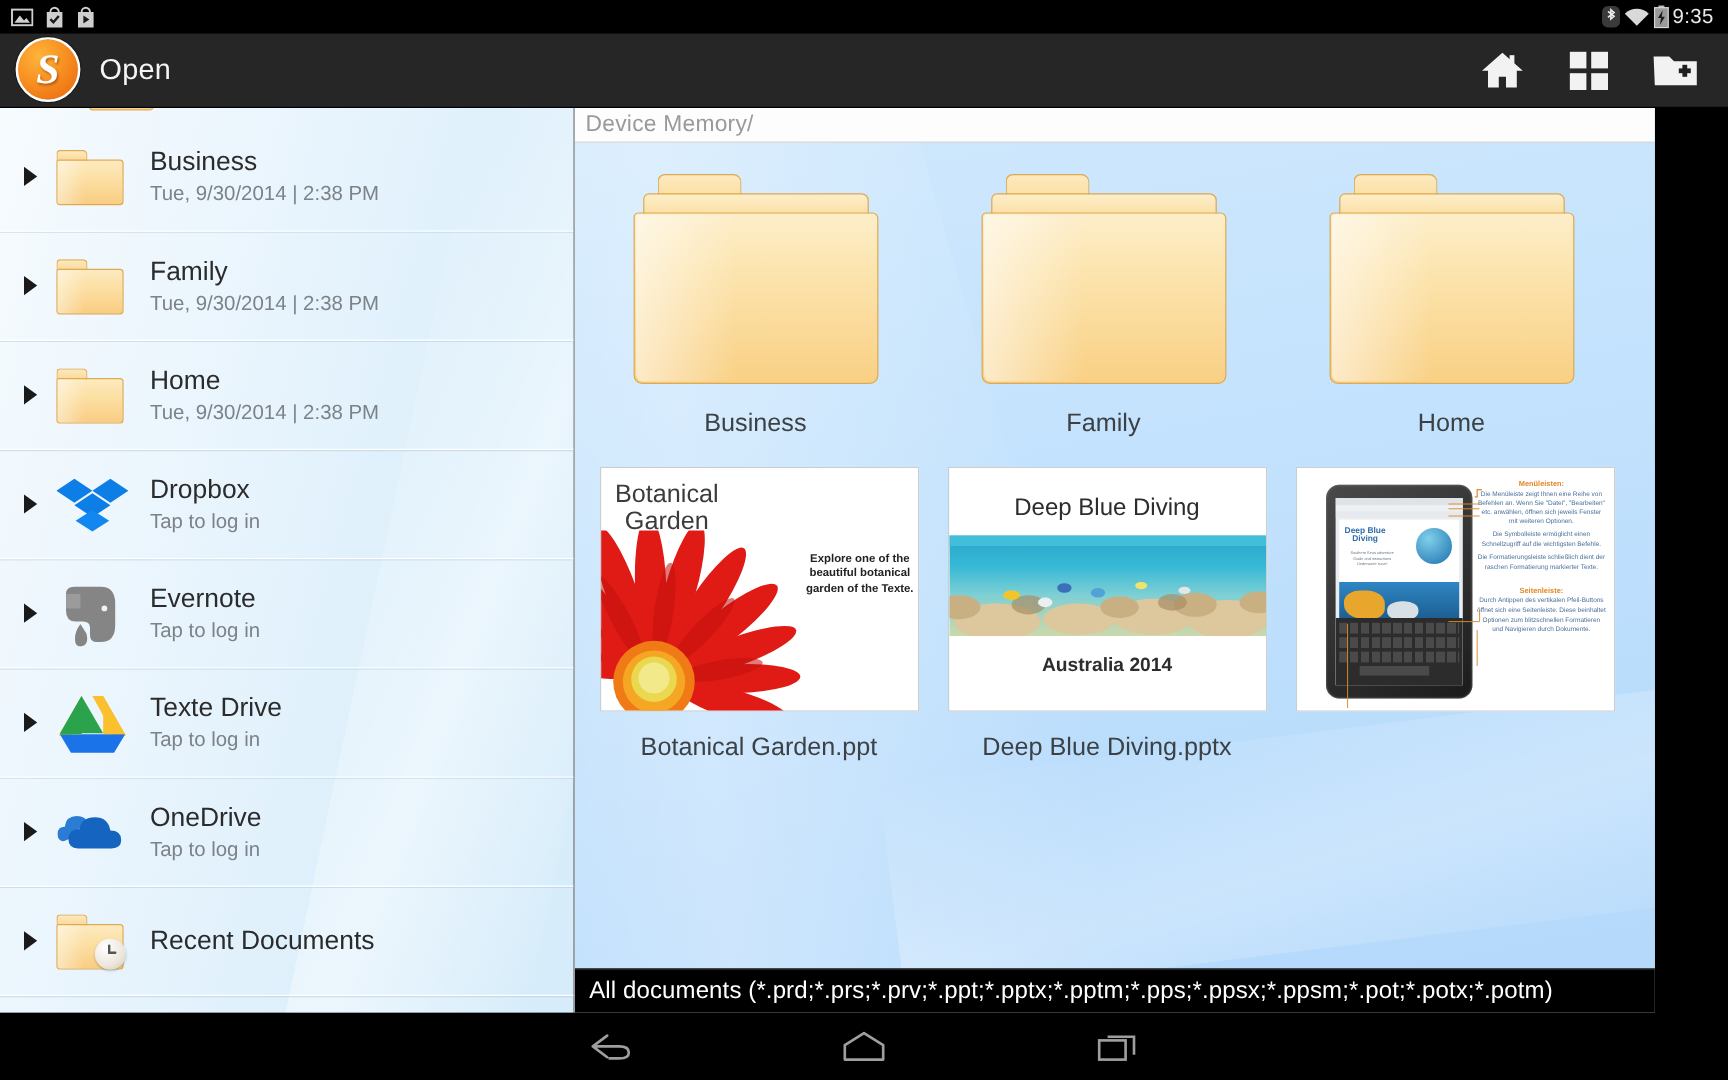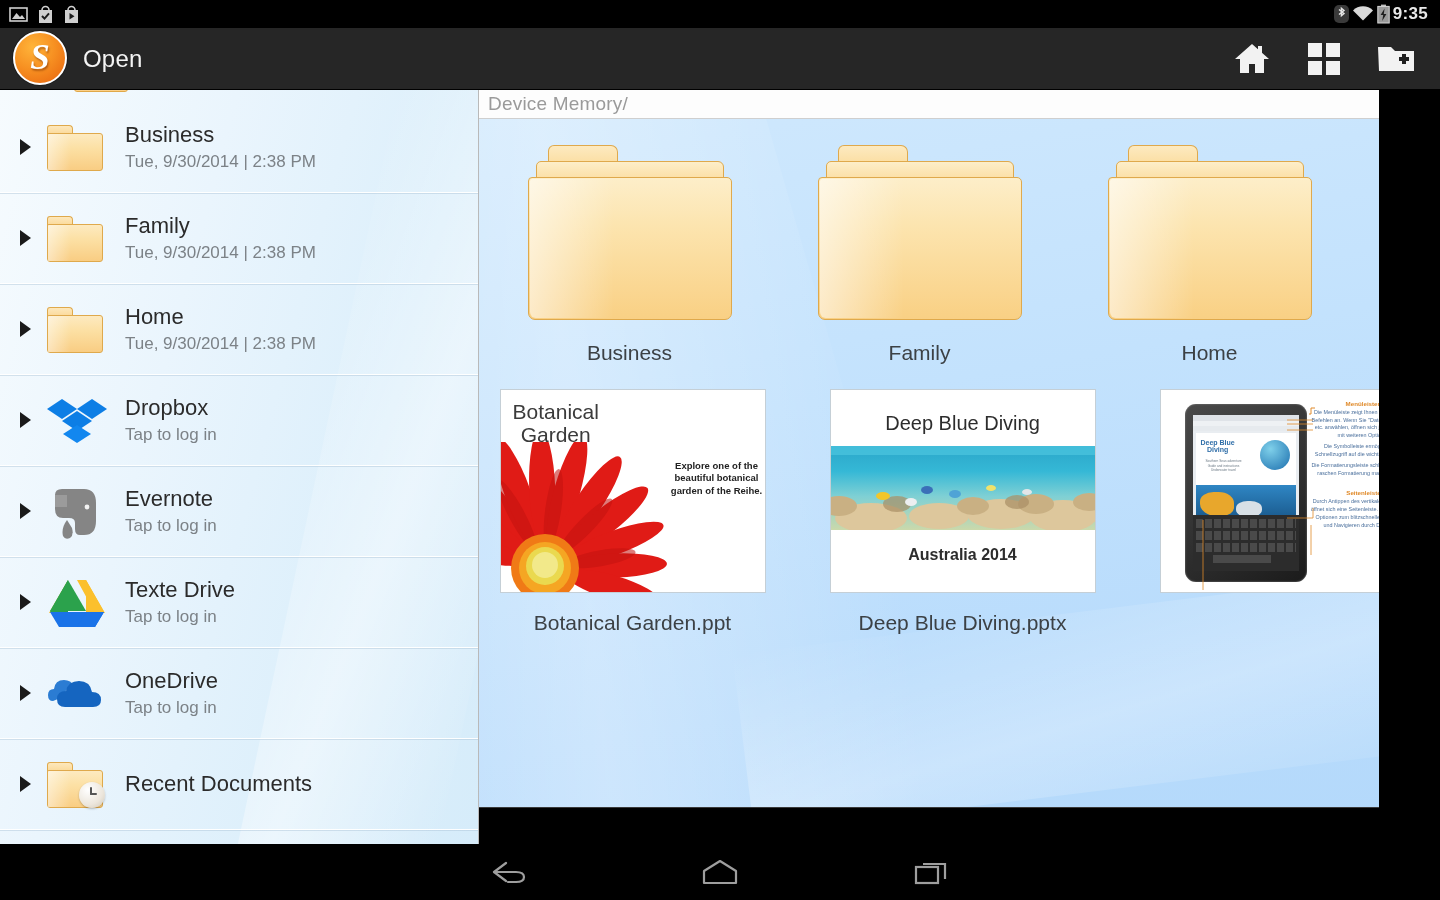--- a/index.html
+++ b/index.html
@@ -11,21 +11,21 @@
     -webkit-font-smoothing:antialiased;
   }
   #app{ position:relative; width:1440px; height:900px; }
 
   
   .statusbar{
     position:absolute; left:0; top:0; width:1440px; height:28px;
     background:#000; display:flex; align-items:center;
   }
   .sb-left{ display:flex; align-items:center; gap:9px; padding-left:9px; }
-  .sb-right{ margin-left:auto; display:flex; align-items:center; gap:3px; padding-right:12px;font-weight:bold; }
+  .sb-right{ margin-left:auto; display:flex; align-items:flex-end; gap:3px; padding-right:12px; }
   .sb-time{ color:#e9e9e9; font-size:17px; letter-spacing:.3px; }
   .sb-icon{ display:block; }
 
   
   .actionbar{
     position:absolute; left:0; top:28px; width:1440px; height:62px;
     background:#262626;
     border-bottom:1px solid #000;
     display:flex; align-items:center;
   }
@@ -171,21 +171,21 @@
     border:1.6px solid #dfa94c; border-radius:4px 5px 7px 7px;
   }
   .folder-lg .body:after{
     content:""; position:absolute; left:1px; top:1px; width:42%; height:calc(100% - 2px);
     background:linear-gradient(90deg, rgba(255,255,255,.55), rgba(255,255,255,0));
     border-radius:3px 0 0 6px;
   }
   .cell-label{ margin-top:19px; font-size:21px; color:#3c4145; line-height:1.32; }
 
   .grid-files{
-    position:relative; display:flex; padding:22px 0 0 3px;gap:40px;
+    position:relative; display:flex; padding:22px 0 0 3px;
   }
   .thumb{
     width:266px; height:204px; margin:0 auto;
     background:#fff; border:1px solid #c5cfd6;
     position:relative; overflow:hidden;
   }
 
   
   .t1-title{ position:absolute; left:12px; top:10px; font-size:21px; color:#3b3b3b;
     font-family:"Liberation Sans", sans-serif; line-height:1.1; }
@@ -477,21 +477,21 @@
           </div>
           <div class="cell-label">Home</div>
         </div>
       </div>
 
       <div class="grid-files">
 
         <div class="cell">
           <div class="thumb">
             <div class="t1-title">Botanical<br>Garden</div>
-            <div class="t1-note">Explore one of the beautiful botanical garden of the Reihe.</div>
+            <div class="t1-note">Explore one of the beautiful botanical garden of the Texte.</div>
             <svg class="flower" viewBox="0 0 230 210">
               <g transform="translate(62,126)">
                 <g fill="#e01b16">
                   <ellipse cx="0" cy="-78" rx="13" ry="56" transform="rotate(-38)"></ellipse>
                   <ellipse cx="0" cy="-80" rx="13" ry="58" transform="rotate(-20)"></ellipse>
                   <ellipse cx="0" cy="-80" rx="13" ry="58" transform="rotate(-2)"></ellipse>
                   <ellipse cx="0" cy="-80" rx="13" ry="58" transform="rotate(16)"></ellipse>
                   <ellipse cx="0" cy="-78" rx="13" ry="56" transform="rotate(34)"></ellipse>
                   <ellipse cx="0" cy="-76" rx="13" ry="54" transform="rotate(52)"></ellipse>
                   <ellipse cx="0" cy="-74" rx="12" ry="52" transform="rotate(70)"></ellipse>
@@ -604,20 +604,21 @@
               <path d="M150 135 L150 165" stroke="#e08a2a" stroke-width="0.8" fill="none"></path>
               <path d="M42 130 L42 200" stroke="#e08a2a" stroke-width="0.8" fill="none"></path>
             </svg>
           </div>
         </div>
 
       </div>
     </div>
 
     <div class="filterbar">
+      <span>All documents (*.prd;*.prs;*.prv;*.ppt;*.pptx;*.pptm;*.pps;*.ppsx;*.ppsm;*.pot;*.potx;*.potm)</span>
       <div class="grip"></div>
     </div>
   </div>
 
   <div class="navbar">
     <div class="nav-btn">
       <svg width="44" height="30" viewBox="0 0 44 30">
         <path d="M8 15 L20 6 M8 15 L20 24 M8 15 L30 15 q8 0 8 5 q0 5 -8 5 L22 25" fill="none" stroke="#9e9e9e" stroke-width="2.2" stroke-linecap="round" stroke-linejoin="round"></path>
       </svg>
     </div>

